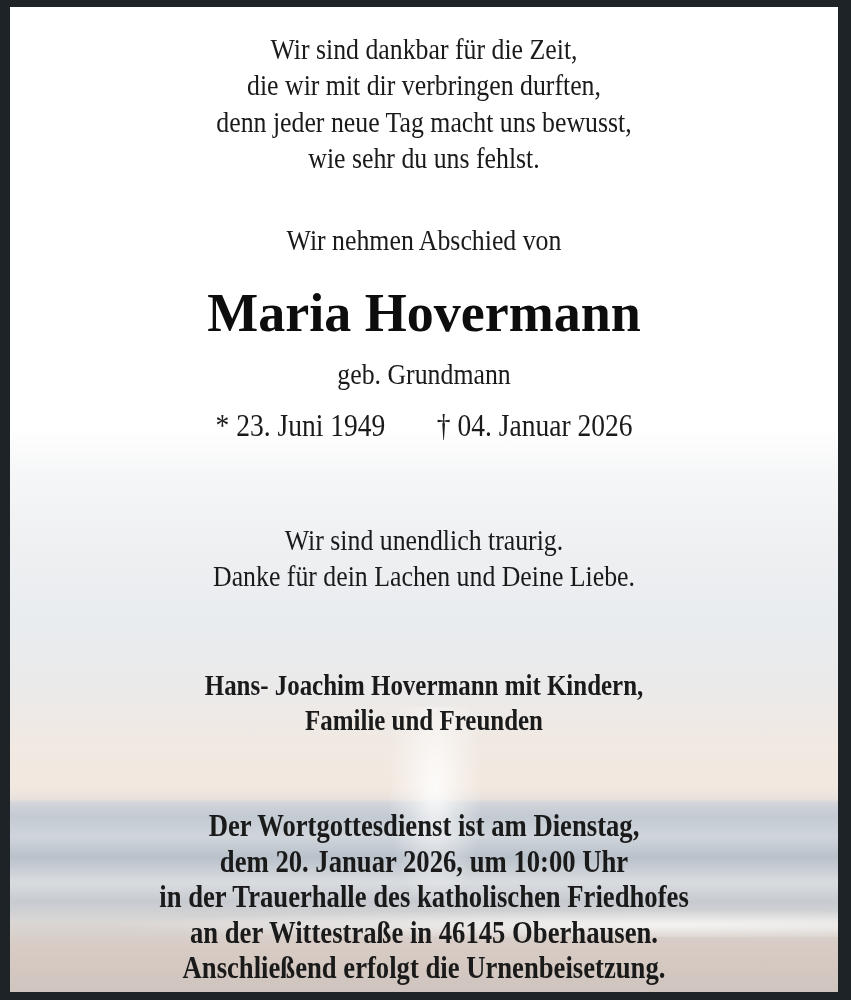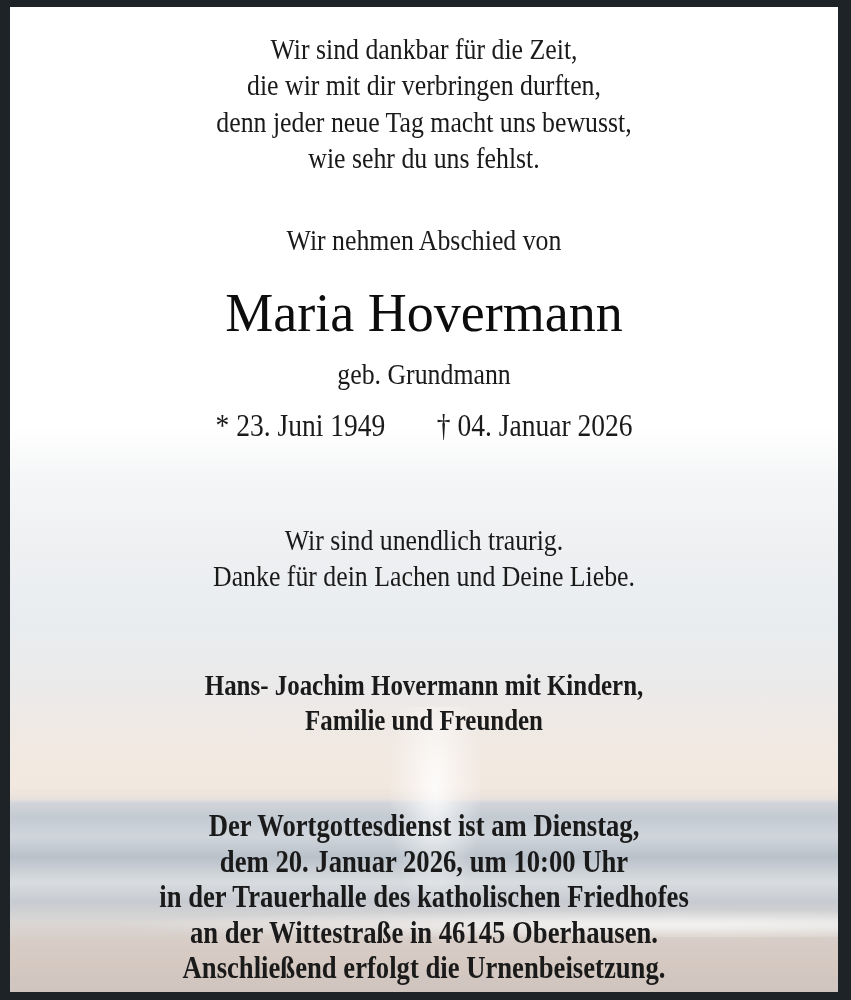--- a/index.html
+++ b/index.html
@@ -48,21 +48,21 @@
   }
   .content {
     position: absolute; inset: 0;
     font-family: "Liberation Serif", "DejaVu Serif", serif;
     color: #1a1a1a;
     text-align: center;
   }
   .line { position: absolute; left: 0; right: 0; white-space: nowrap; }
   .verse { font-size: 30px; line-height: 32px; transform: scaleX(0.86); }
   .intro { font-size: 30px; transform: scaleX(0.86); }
-  .name { font-size: 54px; font-weight: normal; color: #0d0d0d; }
+  .name { font-size: 54px; font-weight: bold; color: #0d0d0d; }
   .born { font-size: 30px; transform: scaleX(0.86); }
   .dates { font-size: 32px; transform: scaleX(0.86); }
   .dates span { display: inline-block; }
   .dates .gap { width: 60px; }
   .msg { font-size: 30px; line-height: 33px; transform: scaleX(0.86); }
   .family { font-size: 29px; font-weight: bold; line-height: 33px; transform: scaleX(0.86); }
   .service { font-size: 31px; font-weight: bold; line-height: 33px; transform: scaleX(0.86); }
 </style>
 </head>
 <body>

